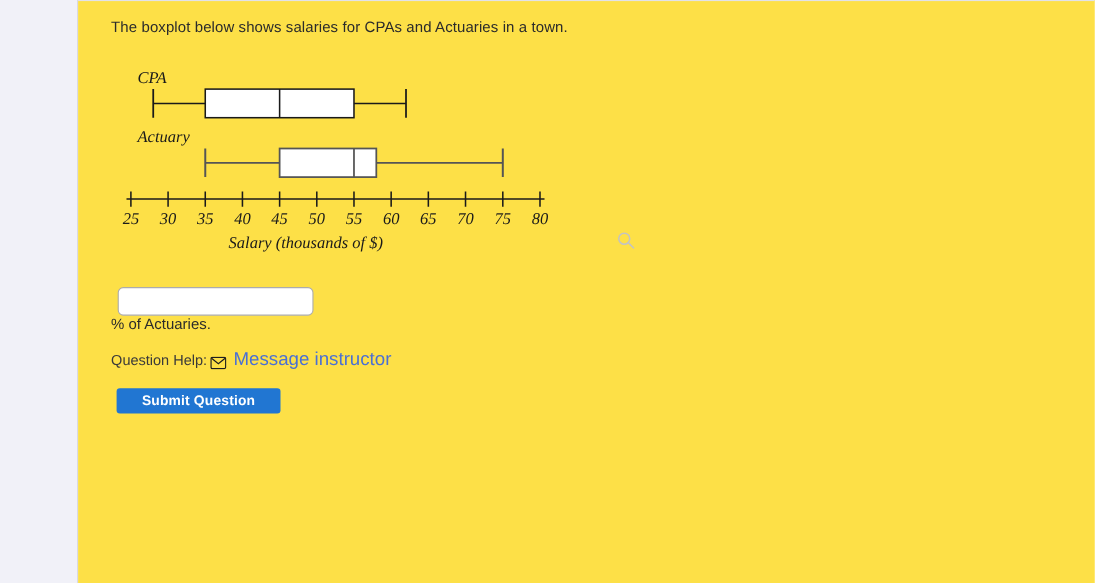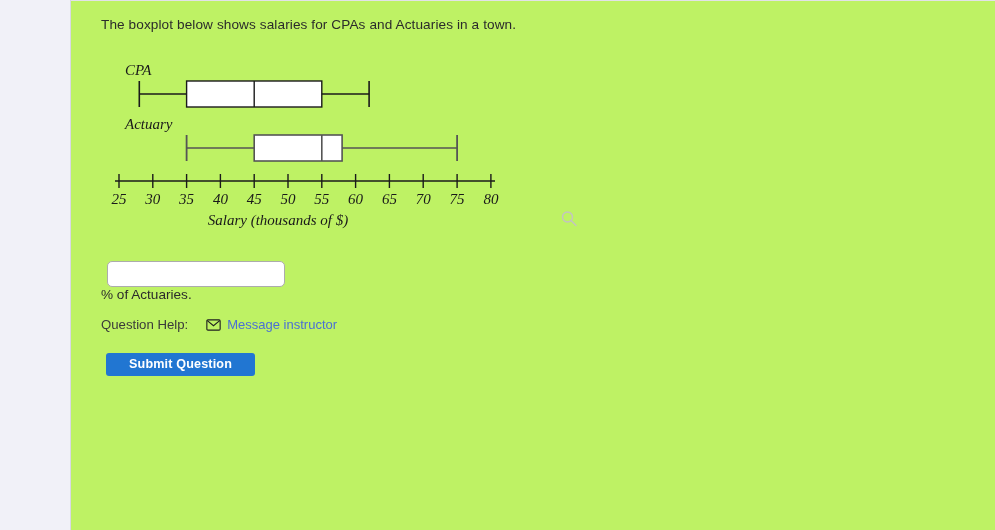--- a/index.html
+++ b/index.html
@@ -23,21 +23,21 @@
   .sidebar {
     width: 70px;
     height: 530px;
     background: #f1f1f8;
     border-right: 1px solid #d9d9e3;
     flex: 0 0 70px;
   }
   .content-pane {
     flex: 1 1 auto;
     position: relative;
-    background: #bef264;
+    background: #fde047;
     border-top: 1px solid #e2e2e8;
     height: 529px;
     overflow: hidden;
     padding-left: 12px;
   }
   .inner {
     position: absolute;
     left: 30px;
     top: 0;
     width: 900px;
@@ -109,28 +109,28 @@
   
   .help-row {
     position: absolute;
     left: 0;
     top: 316px;
     display: flex;
     align-items: center;
     font-size: 13.2px;
     color: #3a3a3a;
   }
-  .help-label { margin-right: 18px; }
+  .help-label { margin-right: 3px; }
   .msg-link {
     display: inline-flex;
     align-items: center;
     gap: 6px;
     color: #4a6fd4;
     text-decoration: none;
-    font-size: 13px;
+    font-size: 17px;
     cursor: pointer;
   }
   .envelope-icon {
     width: 15px;
     height: 12px;
     color: #1f1f1f;
     display: inline-block;
   }
 
   

